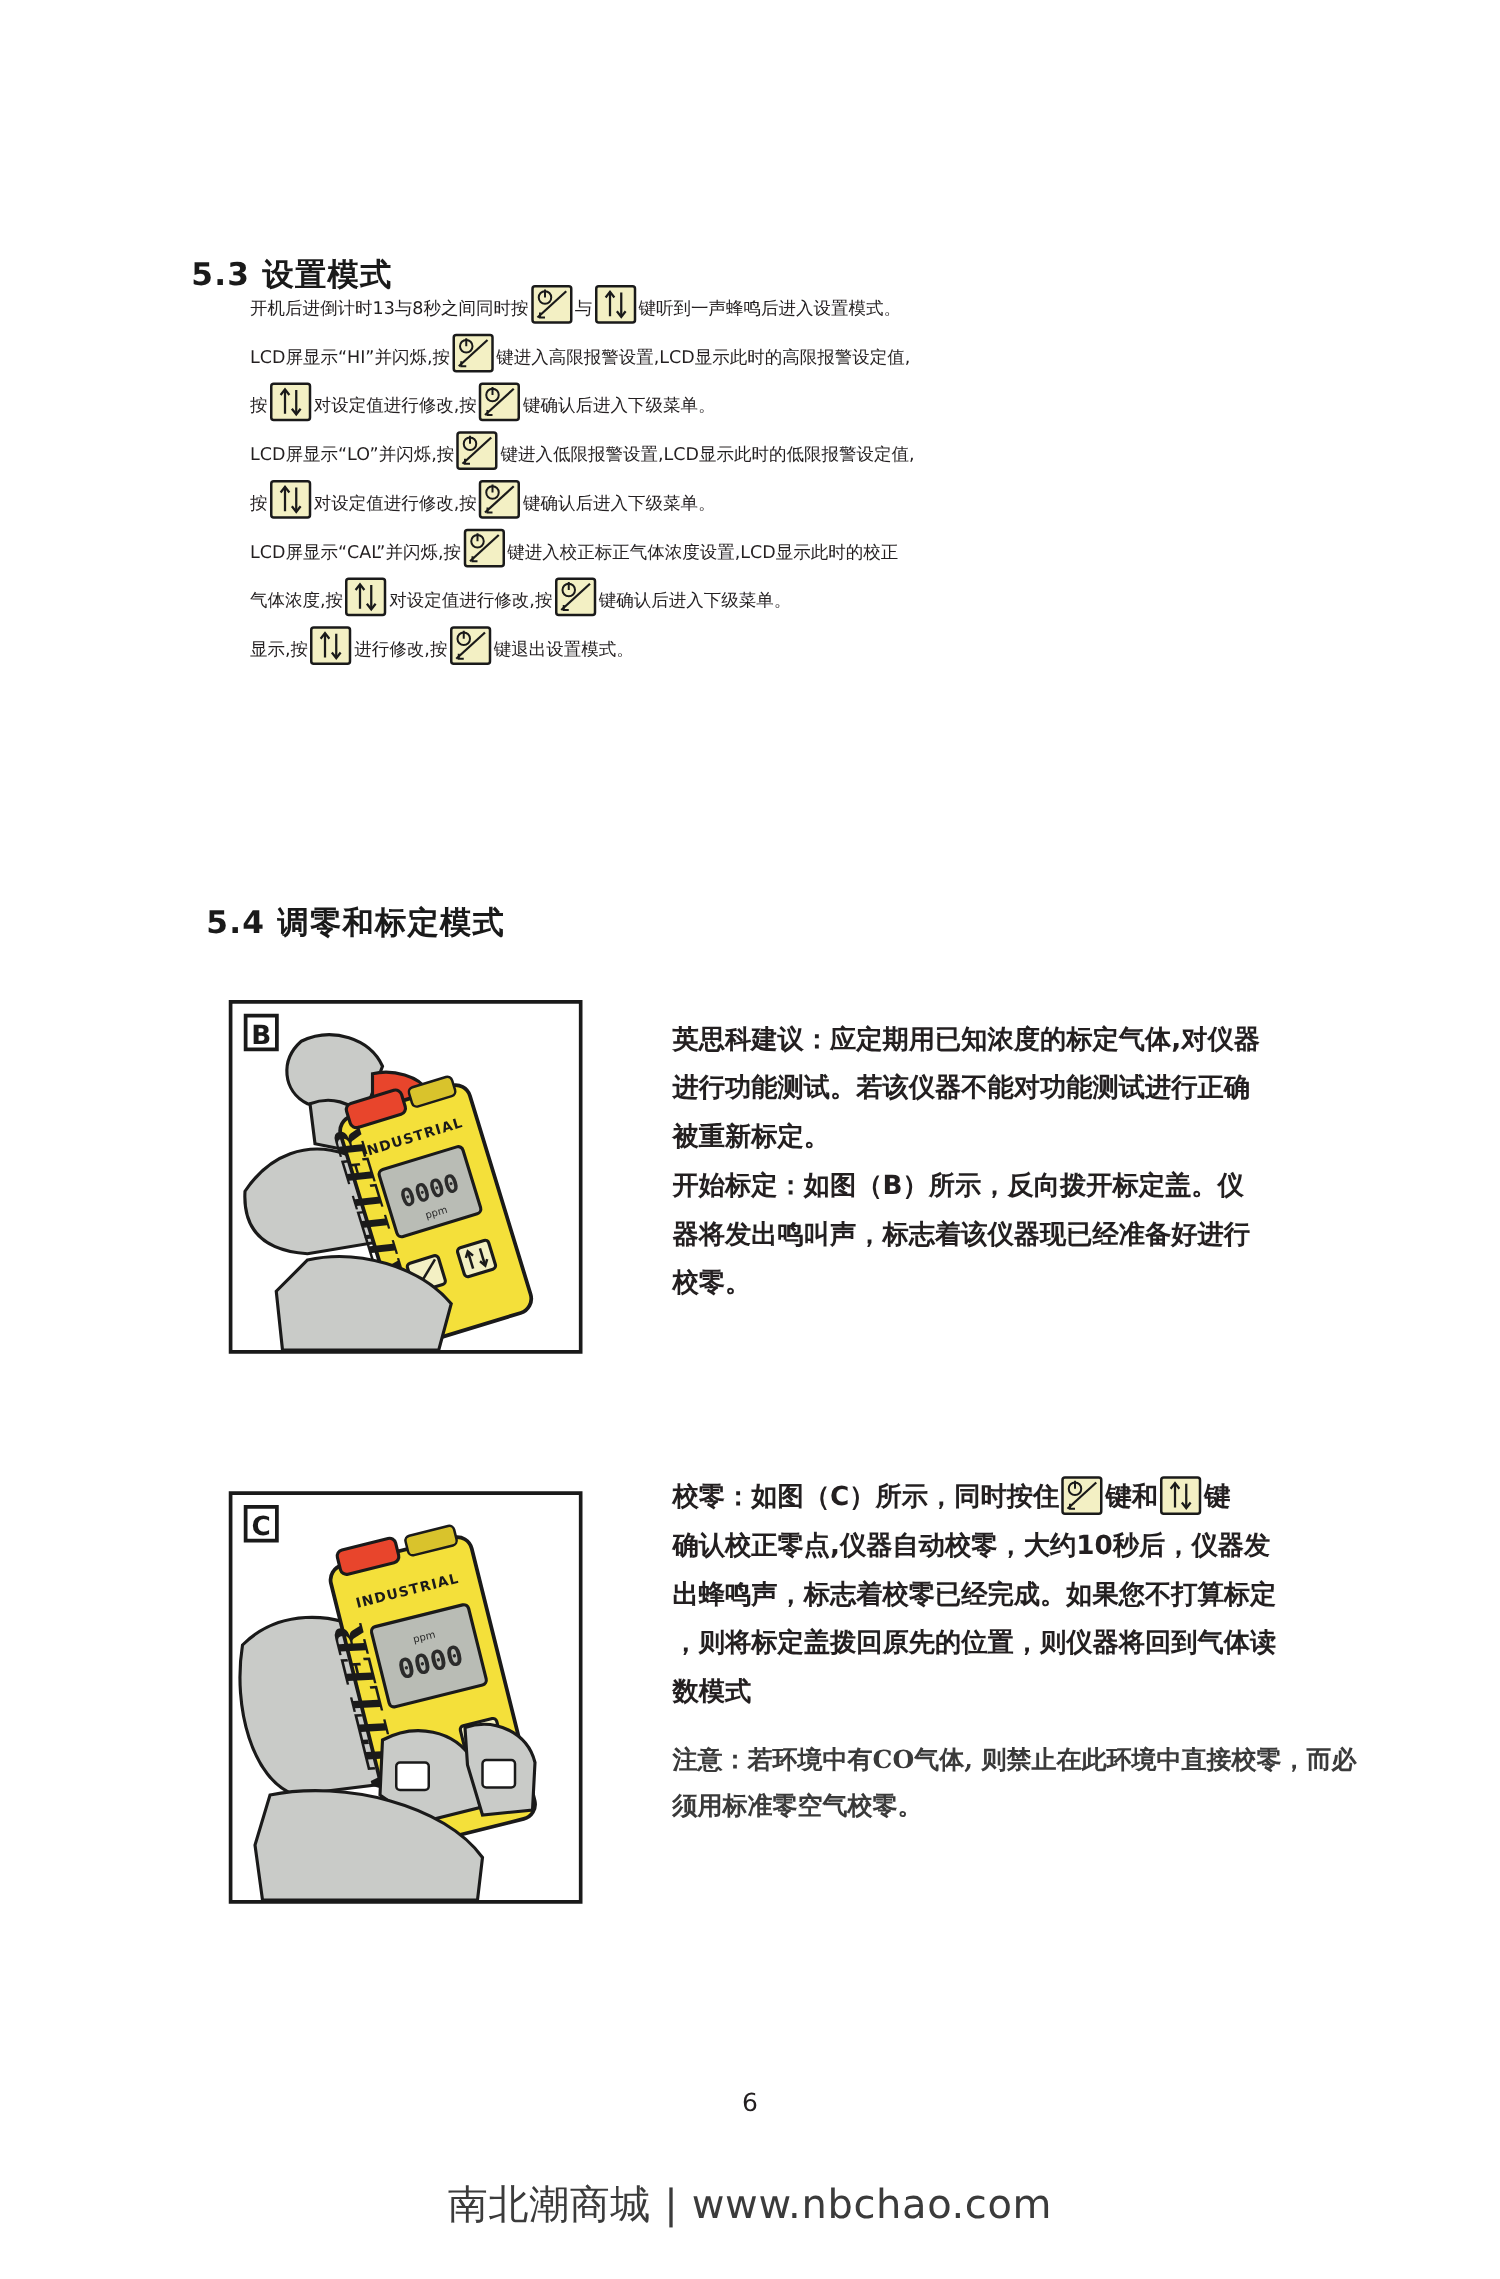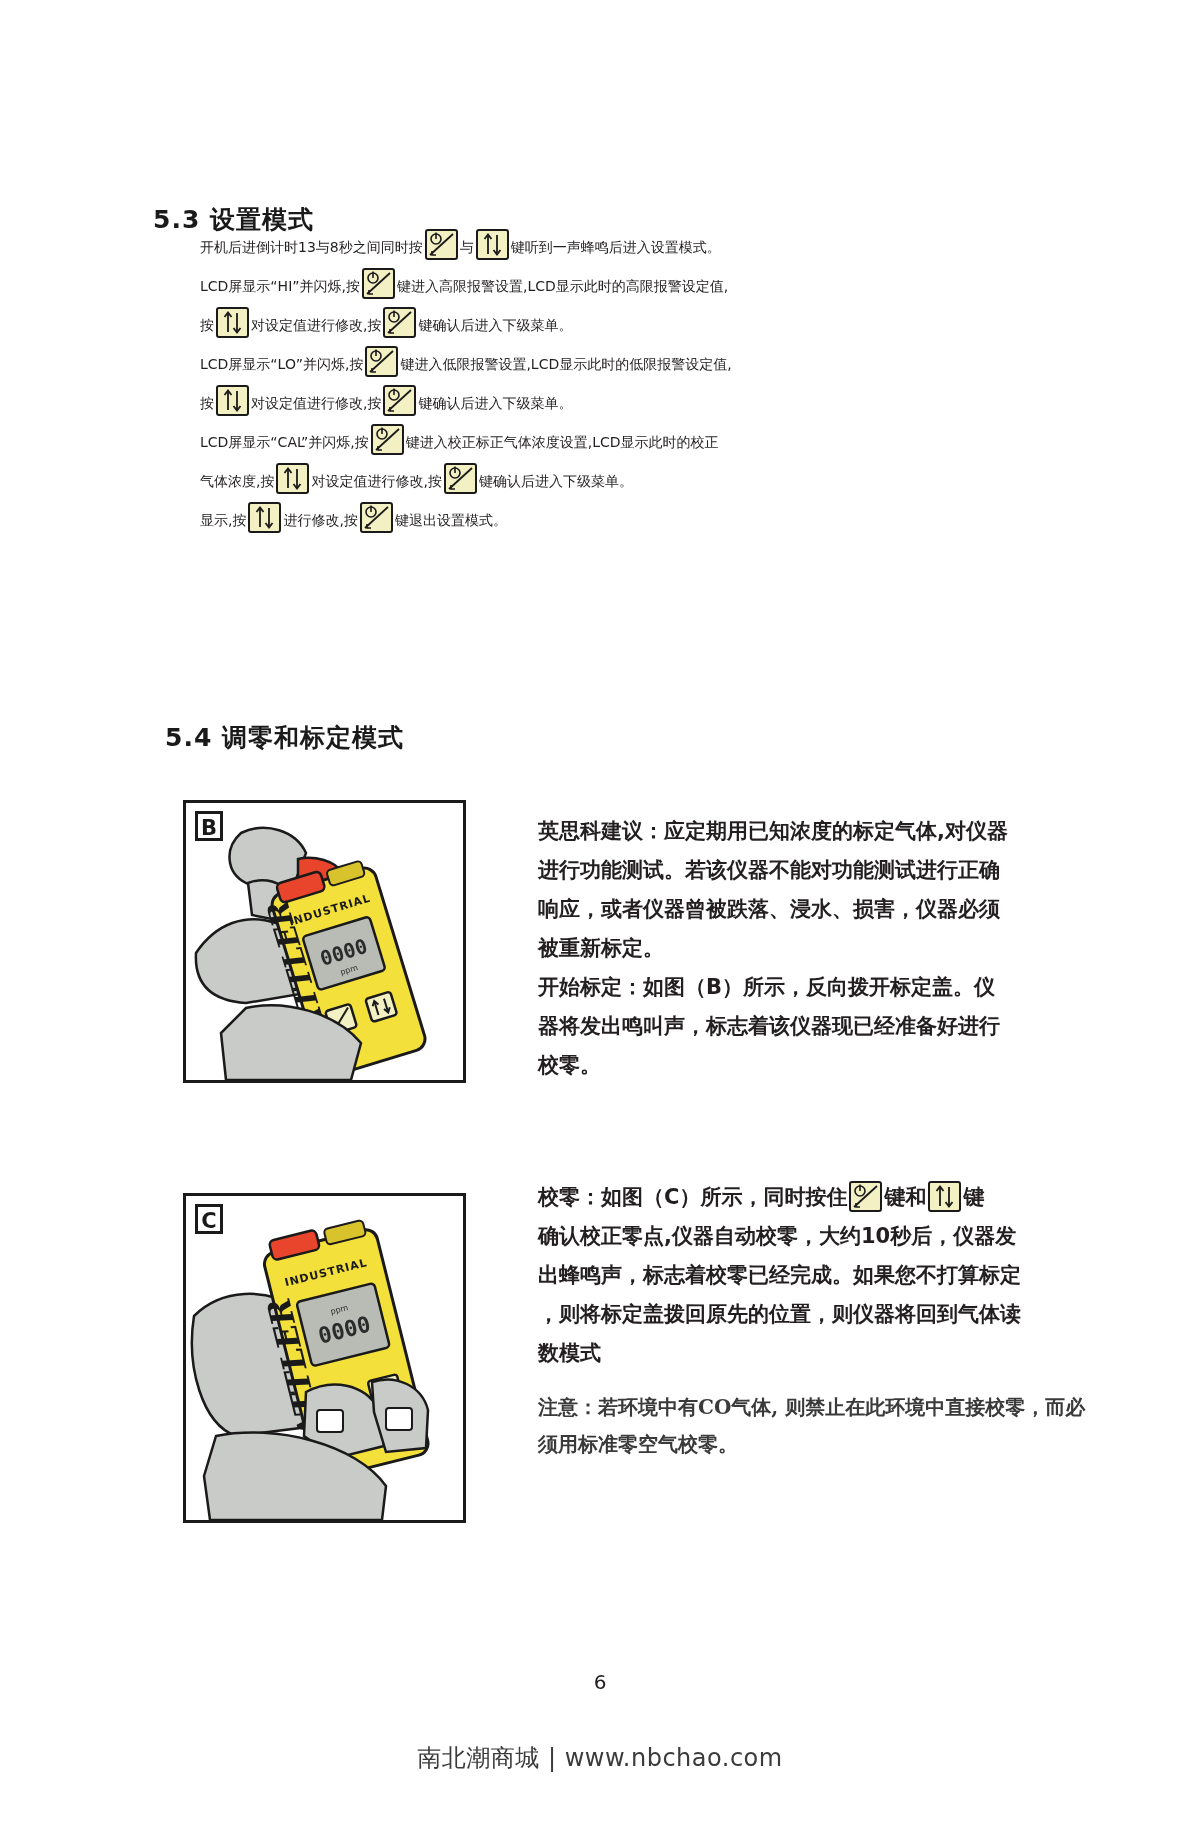--- a/index.html
+++ b/index.html
@@ -122,21 +122,21 @@
     font-family: "DejaVu Sans", sans-serif;
     font-size: 20px;
     color: #231f20;
   }
   #footer-brand {
     position: absolute;
     left: 0; top: 1742px;
     width: 1200px;
     text-align: center;
     font-family: "DejaVu Sans", sans-serif;
-    font-size: 24px;
+    font-size: 32px;
     color: #3b3b3b;
     letter-spacing: 0.5px;
   }
 </style>
 </head>
 <body>
 
 <div class="page">
 
   <h2 class="section-heading" id="h53">5.3 设置模式</h2>
@@ -286,21 +286,20 @@
         <text x="124" y="236" transform="rotate(-90 124 236)" font-family="DejaVu Serif, serif" font-size="30" font-style="italic" font-weight="bold" fill="#1a1a1a">RATTLER</text>
       </g>
 
       <path d="M60 205 C100 196 150 210 175 240 L165 277 L40 277 L35 230 Z" fill="#c9cbc8" stroke="#1a1a1a" stroke-width="2.5"></path>
     </svg>
   </div>
 
   <div class="fig-text" id="fig-b-text">
     <span style="display:block">英思科建议：应定期用已知浓度的标定气体,对仪器</span>
     <span style="display:block">进行功能测试。若该仪器不能对功能测试进行正确</span>
-    <span style="display:block">响应，或者仪器曾被跌落、浸水、损害，仪器必须</span>
     <span style="display:block">被重新标定。</span>
     <span style="display:block">开始标定：如图（B）所示，反向拨开标定盖。仪</span>
     <span style="display:block">器将发出鸣叫声，标志着该仪器现已经准备好进行</span>
     <span style="display:block">校零。</span>
   </div>
 
   <div class="figure" id="fig-c">
     <span class="fig-label">C</span>
     <svg width="277" height="324" viewBox="0 0 277 324">
       <rect x="0" y="0" width="277" height="324" fill="#ffffff"></rect>

